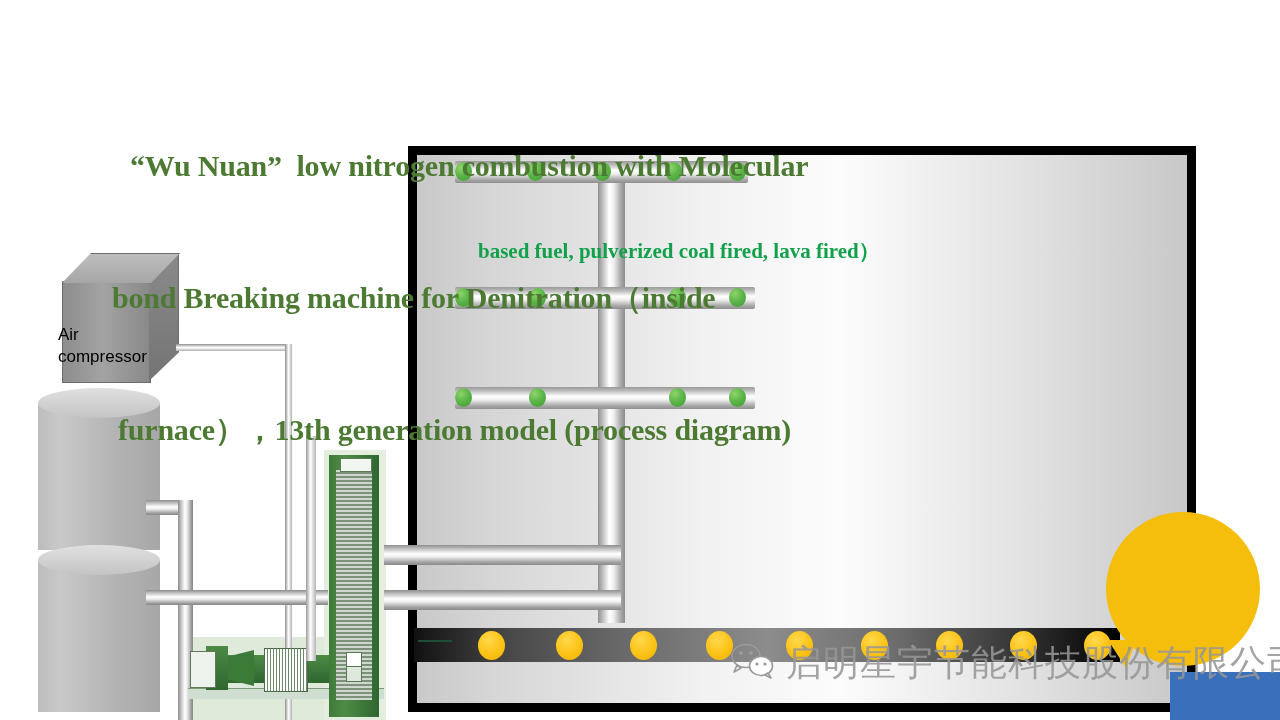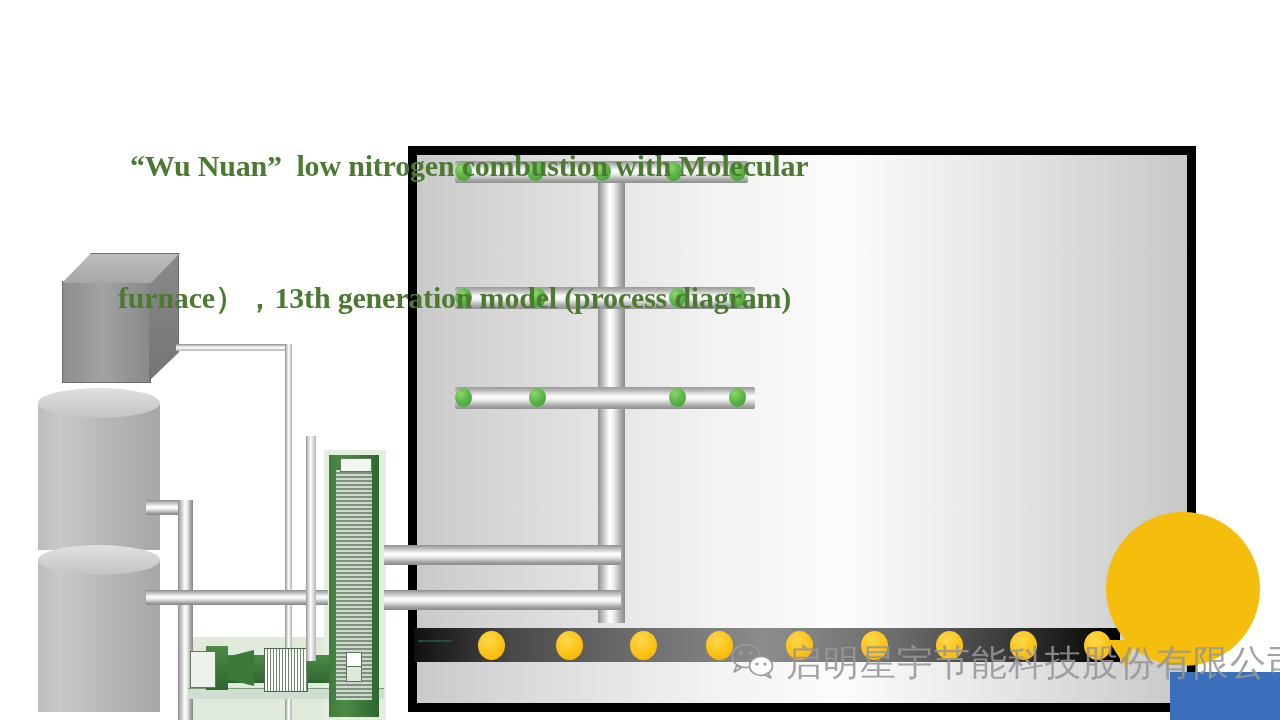--- a/index.html
+++ b/index.html
@@ -279,25 +279,30 @@
   <div class="flame" style="left:630px;top:631px;"></div>
   <div class="flame" style="left:706px;top:631px;"></div>
   <div class="flame" style="left:786px;top:631px;"></div>
   <div class="flame" style="left:861px;top:631px;"></div>
   <div class="flame" style="left:936px;top:631px;"></div>
   <div class="flame" style="left:1010px;top:631px;"></div>
   <div class="flame" style="left:1084px;top:631px;"></div>
 
   <div class="boiler-label">
     <br>
+    <span>based fuel, pulverized coal fired, lava fired）</span>
   </div>
 
   <div class="comp-face"></div>
   <div class="comp-top-quad"></div>
   <div class="comp-side"></div>
+  <div class="label-dark" style="left:58px;top:324px;width:130px;">
+    <span>Air</span><br>
+    <span>compressor</span>
+  </div>
 
   <div class="tank-body" style="left:38px;top:403px;width:122px;height:147px;"></div>
   <div class="tank-cap" style="left:38px;top:388px;width:122px;height:30px;"></div>
 
   <div class="tank-body" style="left:38px;top:560px;width:122px;height:152px;"></div>
   <div class="tank-cap" style="left:38px;top:545px;width:122px;height:30px;"></div>
 
   <div class="pipe-h" style="left:176px;top:344px;width:116px;"></div>
   <div class="pipe-v" style="left:285px;top:344px;height:376px;"></div>
 
@@ -321,20 +326,21 @@
   <div class="sq-a"></div>
   <div class="sq-b"></div>
   <div class="machine-base"></div>
   <div class="stack"></div>
 
   <div class="callout-tail"></div>
   <div class="callout"></div>
 
   <div class="title">
     <span class="ln1">“Wu Nuan”  low nitrogen combustion with Molecular</span>
+    <span class="ln2">bond Breaking machine for Denitration（inside</span>
     <span class="ln3">furnace），13th generation model (process diagram)</span>
   </div>
 
   <div class="wm">
     <span class="wm-icon">
       <svg width="46" height="36" viewBox="0 0 46 36" fill="none">
         <ellipse cx="16" cy="13" rx="14" ry="11.5" stroke="#9a9a9a" stroke-width="1.6" fill="none"></ellipse>
         <path d="M7 22 L4 29 L11 25 Z" stroke="#9a9a9a" stroke-width="1.6" fill="none" stroke-linejoin="round"></path>
         <circle cx="11" cy="10" r="1.9" fill="#9a9a9a"></circle>
         <circle cx="21" cy="10" r="1.9" fill="#9a9a9a"></circle>

